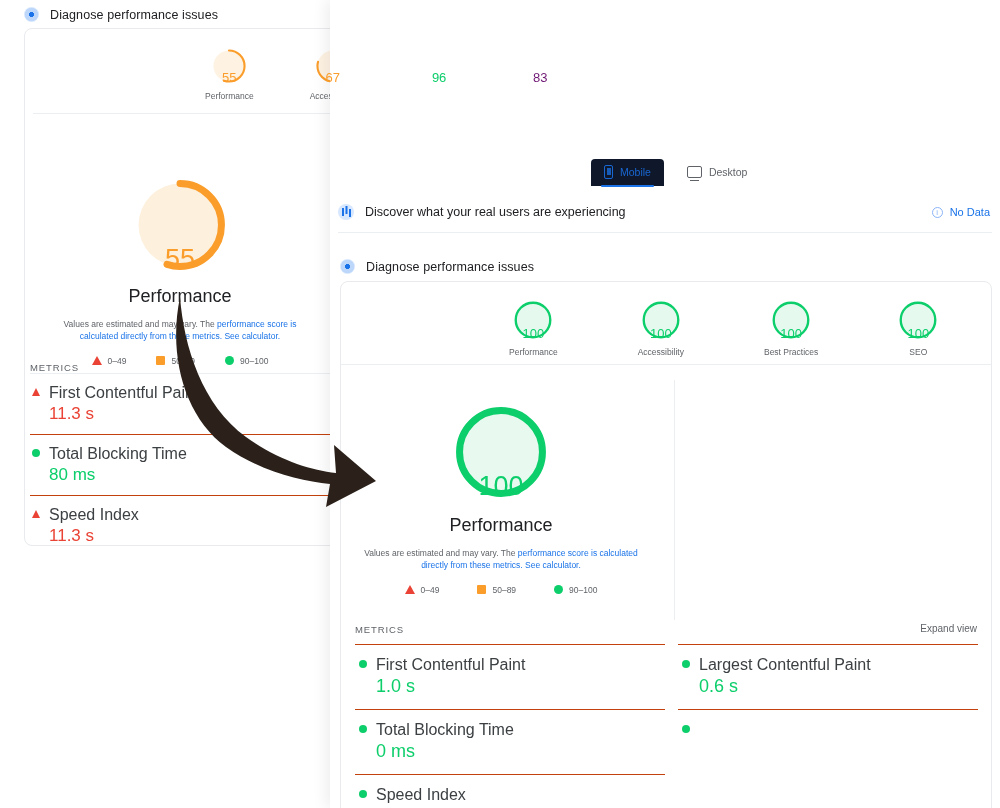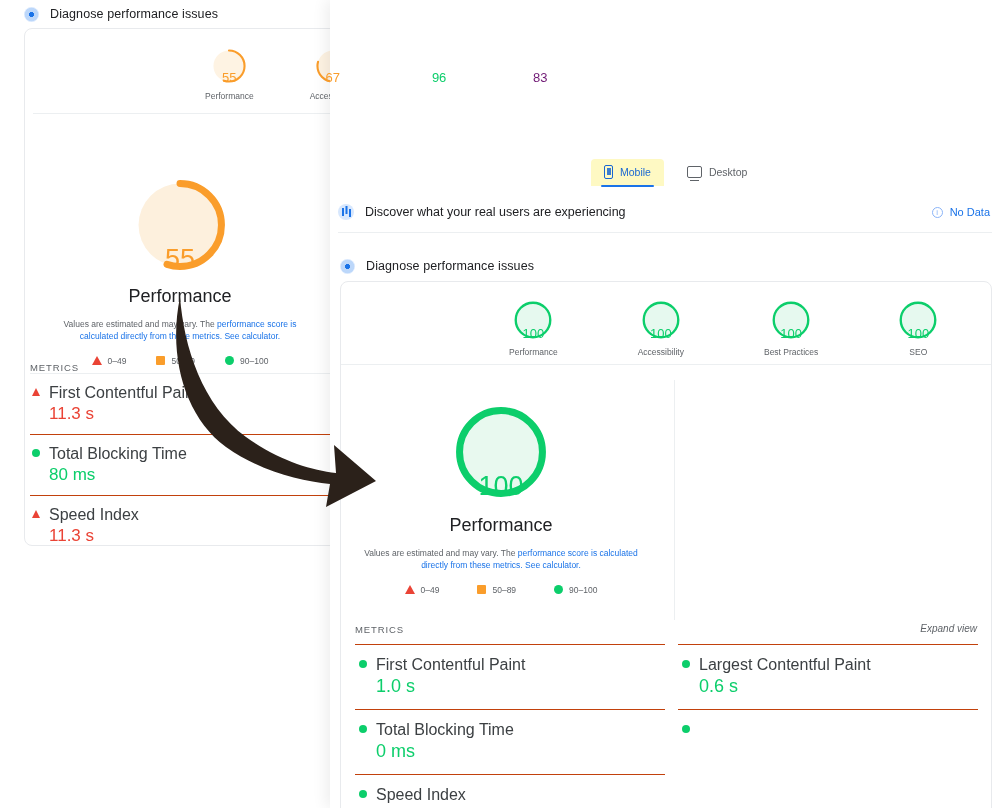--- a/index.html
+++ b/index.html
@@ -5,21 +5,21 @@
   * { box-sizing: border-box; margin: 0; padding: 0; }
   html, body {
     width: 1000px; height: 808px;
     background: #ffffff;
     font-family: "Liberation Sans", sans-serif;
     overflow: hidden;
   }
   #root { position: relative; width: 1000px; height: 808px; background: #fff; }
 
   
-  .sec-head { display: flex; gap: 11px; }
+  .sec-head { display: flex; align-items: center; gap: 11px; }
   .sec-head .lbl { font-size: 12.5px; color: #202124; letter-spacing: .1px; }
 
   .dot-icon {
     width: 15px; height: 15px; border-radius: 50%;
     background: radial-gradient(circle at 50% 50%, #1a73e8 0 22%, #bcd7fa 24% 62%, #d7e7fd 64% 100%);
     flex: 0 0 auto;
   }
   .bars-icon {
     width: 16px; height: 16px; border-radius: 50%;
     background: #d7e7fd; position: relative; flex: 0 0 auto;
@@ -99,21 +99,21 @@
   #right-panel {
     position: absolute; left: 330px; top: 0; width: 670px; height: 808px;
     background: #fff; box-shadow: -4px 0 14px rgba(0,0,0,.07);
   }
   #device-tabs { position: absolute; left: 261px; top: 159px; display: flex; gap: 10px; }
   .dev-tab {
     display: flex; align-items: center; gap: 7px;
     padding: 6px 13px 7px; border-radius: 4px 4px 0 0;
     font-size: 10.5px; color: #5f6368; cursor: pointer; position: relative;
   }
-  .dev-tab.active { background: #fef9c3; color: #1967d2; }
+  .dev-tab.active { background: #0f172a; color: #1967d2; }
   .dev-tab.active::after { content: ""; position: absolute; left: 10px; right: 10px; bottom: -1px; height: 2.5px; background: #1a73e8; border-radius: 2px; }
   .ico-phone { width: 9px; height: 14px; border: 1.5px solid currentColor; border-radius: 2px; position: relative; flex: 0 0 auto; }
   .ico-phone::after { content: ""; position: absolute; left: 1.5px; right: 1.5px; top: 2px; bottom: 3px; background: currentColor; opacity: .85; }
   .ico-desktop { width: 15px; height: 12px; border: 1.5px solid currentColor; border-radius: 2px; position: relative; flex: 0 0 auto; }
   .ico-desktop::after { content: ""; position: absolute; left: 2px; bottom: -4px; width: 9px; height: 1.5px; background: currentColor; }
 
   #crux-row {
     position: absolute; left: 8px; top: 204px; width: 654px;
     display: flex; align-items: center;
   }
@@ -139,21 +139,21 @@
   #right-score { position: absolute; left: 0; top: 122px; width: 320px; }
   #right-score .ring { width: 96px; height: 96px; }
   #right-score .ring .num { font-size: 27px; color: #0cce6b; }
   #right-score .score-title { font-size: 18px; margin-top: 15px; }
   #right-score .score-note { font-size: 8.5px; margin-top: 11px; width: 280px; }
   #right-score .legend { margin-top: 13px; gap: 38px; font-size: 8.5px; }
 
   #vert-divider { position: absolute; left: 333px; top: 98px; width: 1px; height: 240px; background: #eceff1; }
 
   #right-metrics-head { position: absolute; left: 14px; top: 342px; }
-  #expand-view { position: absolute; right: 14px; top: 341px; font-size: 10px; color: #5f6368; cursor: pointer; font-style: italic; }
+  #expand-view { position: absolute; right: 14px; top: 341px; font-size: 10px; color: #5f6368; cursor: pointer; }
   #mcol-left  { position: absolute; left: 14px; top: 362px; width: 310px; }
   #mcol-right { position: absolute; left: 337px; top: 362px; width: 300px; }
   #mcol-left .metric-row, #mcol-right .metric-row { padding: 11px 0 12px 4px; }
   #mcol-left .m-val, #mcol-right .m-val { font-size: 18px; }
 </style>
 </head>
 <body>
 
 <div id="root">
 

